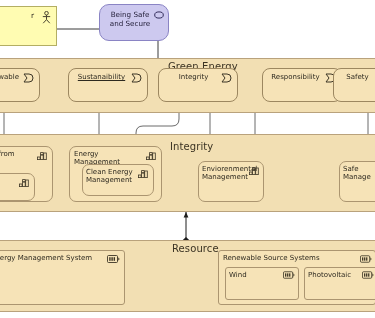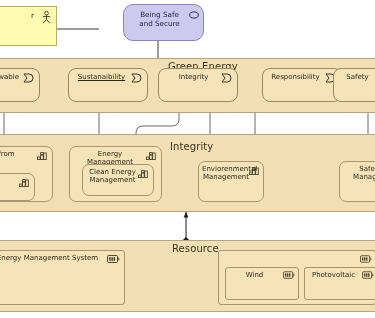--- a/index.html
+++ b/index.html
@@ -31,21 +31,21 @@
 
   .node{
     background:#f6e3b7;
     border:1px solid #ab9570;
     border-radius:7px;
     box-sizing:border-box;
   }
   .node .lbl{
     position:absolute;
     left:4px;right:12px;top:3px;
-    text-align:center;
+    text-align:left;
     font-size:7px;
     line-height:8.4px;
     color:#2e2a20;
     white-space:pre-line;
   }
   .node.wide .lbl{right:14px;}
 
   
   .mbox{
     background:#f6e3b7;
@@ -132,21 +132,21 @@
       <svg width="11" height="13" viewBox="0 0 11 13">
         <circle cx="5.5" cy="2.2" r="1.8" fill="none" stroke="#4a4530" stroke-width="1"></circle>
         <line x1="5.5" y1="4" x2="5.5" y2="8.6" stroke="#4a4530" stroke-width="1"></line>
         <line x1="1.8" y1="5.6" x2="9.2" y2="5.6" stroke="#4a4530" stroke-width="1"></line>
         <line x1="5.5" y1="8.6" x2="2.2" y2="12.2" stroke="#4a4530" stroke-width="1"></line>
         <line x1="5.5" y1="8.6" x2="8.8" y2="12.2" stroke="#4a4530" stroke-width="1"></line>
       </svg>
     </span>
   </div>
 
-  <div class="el goal" style="left:99px;top:4px;width:81px;height:37px;margin-left:24px;">
+  <div class="el goal" style="left:99px;top:4px;width:70px;height:37px;">
     <div class="lbl">Being Safe
 and Secure</div>
     <span class="icon" style="right:4px;top:6px;">
       <svg width="10" height="8" viewBox="0 0 10 8">
         <ellipse cx="5" cy="4" rx="4.3" ry="3.1" fill="none" stroke="#342e5c" stroke-width="1"></ellipse>
       </svg>
     </span>
   </div>
 
   <div class="el group" style="left:-20px;top:58px;width:415px;height:55px;">
@@ -275,20 +275,21 @@
         <rect x="0.5" y="0.5" width="10" height="7" rx="1" fill="none" stroke="#3d3626" stroke-width=".9"></rect>
         <path d="M10.5,2.4 L12.3,4 L10.5,5.6" fill="none" stroke="#3d3626" stroke-width=".9"></path>
         <rect x="2.2" y="2.2" width="1.4" height="3.6" fill="#3d3626"></rect>
         <rect x="4.4" y="2.2" width="1.4" height="3.6" fill="#3d3626"></rect>
         <rect x="6.6" y="2.2" width="1.4" height="3.6" fill="#3d3626"></rect>
       </svg>
     </span>
   </div>
 
   <div class="el node" style="left:218px;top:250px;width:158px;height:55px;border-radius:3px;">
+    <div class="lbl" style="left:4px;right:14px;top:3px;">Renewable Source Systems</div>
     <span class="icon" style="right:3px;top:4px;">
       <svg width="12" height="8" viewBox="0 0 13 8">
         <rect x="0.5" y="0.5" width="10" height="7" rx="1" fill="none" stroke="#3d3626" stroke-width=".9"></rect>
         <path d="M10.5,2.4 L12.3,4 L10.5,5.6" fill="none" stroke="#3d3626" stroke-width=".9"></path>
         <rect x="2.2" y="2.2" width="1.4" height="3.6" fill="#3d3626"></rect>
         <rect x="4.4" y="2.2" width="1.4" height="3.6" fill="#3d3626"></rect>
         <rect x="6.6" y="2.2" width="1.4" height="3.6" fill="#3d3626"></rect>
       </svg>
     </span>
 

